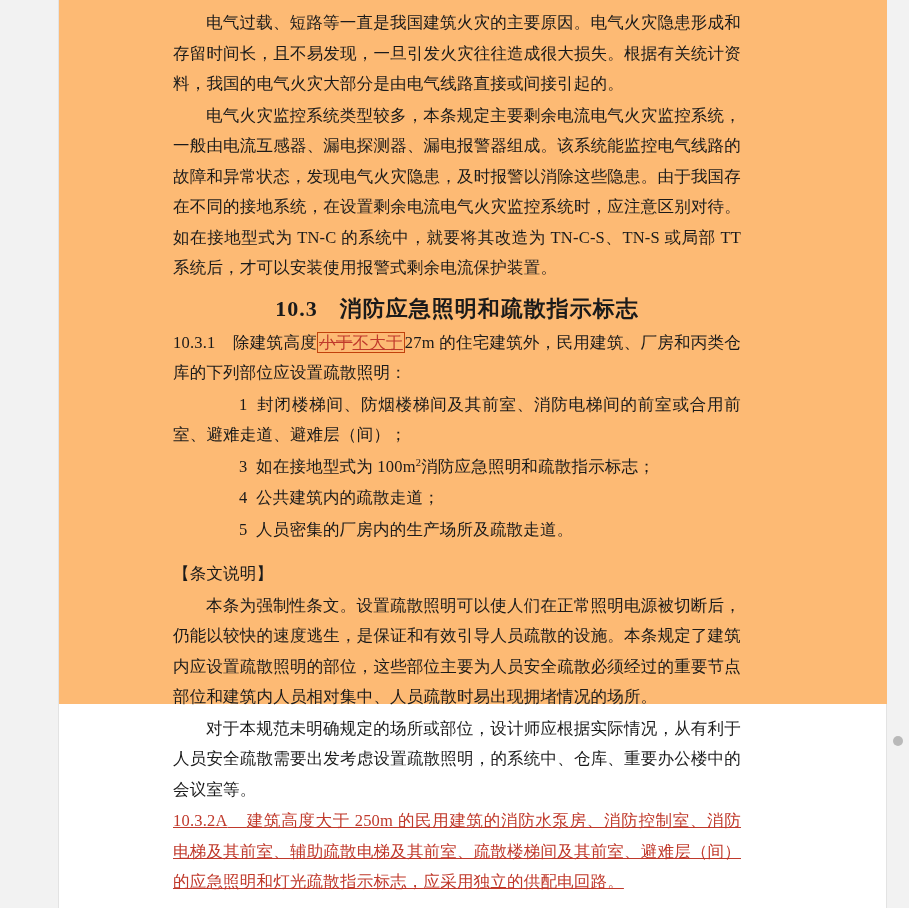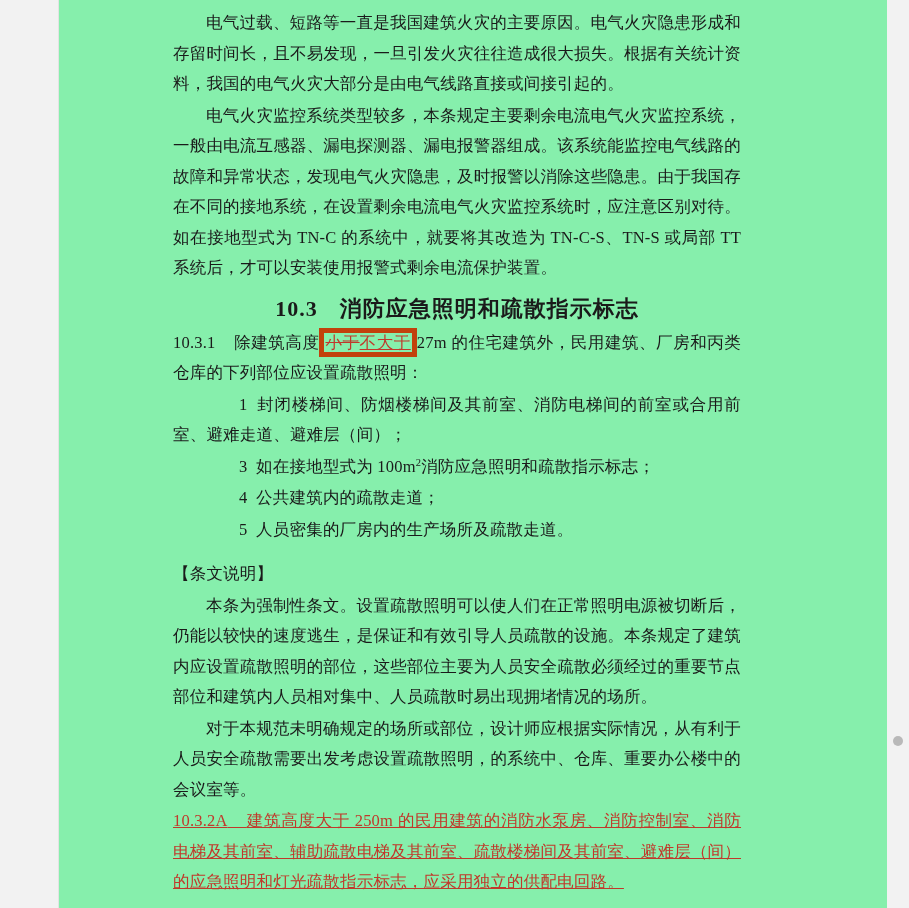--- a/index.html
+++ b/index.html
@@ -44,22 +44,22 @@
     width: 10px;
     height: 10px;
     border-radius: 50%;
     background: #b9b9b9;
   }
   .content {
     position: absolute;
     left: 59px;
     top: 0;
     width: 828px;
-    height: 908px;
-    background: #86efac;
+    height: 704px;
+    background: #fdba74;
     padding: 0;
     box-sizing: border-box;
   }
   .doc-body {
     position: absolute;
     left: 114px;
     top: 8px;
     width: 568px;
   }
   p {
@@ -80,21 +80,21 @@
     font-weight: bold;
     line-height: 30px;
     margin: 10px 0 4px 0;
     letter-spacing: 1px;
   }
   .sec-title .gap {
     display: inline-block;
     width: 22px;
   }
   .boxed {
-    border: 5px solid #c2410c;
+    border: 1px solid #c2410c;
     color: #c0392b;
     padding: 0 1px;
   }
   .strike-red {
     color: #c0392b;
     text-decoration: line-through;
   }
   .red-ul {
     color: #c0392b;
     text-decoration: underline;

